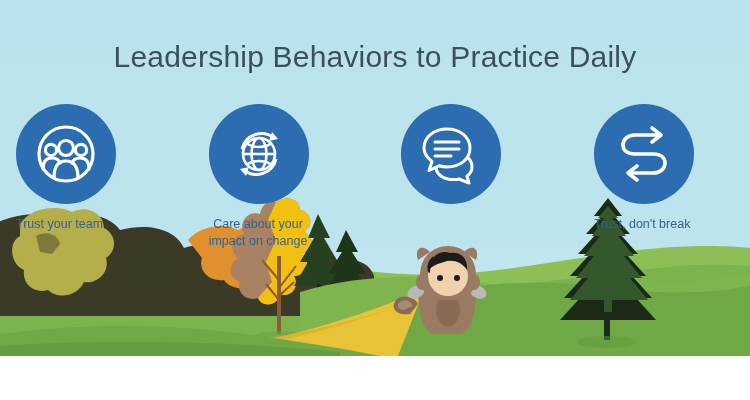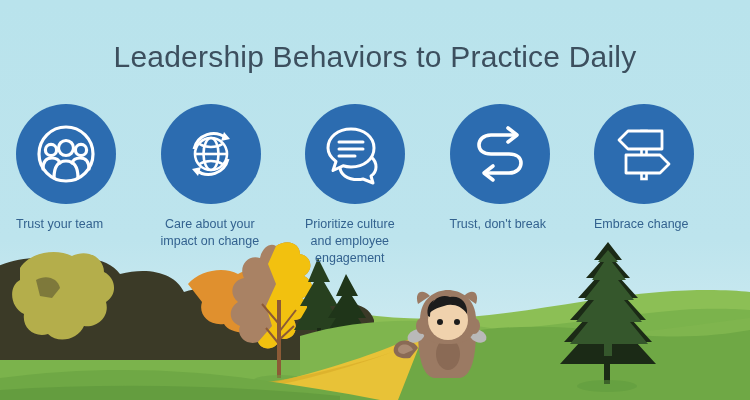--- a/index.html
+++ b/index.html
@@ -3,21 +3,21 @@
 <meta charset="utf-8">
 <style>
   html, body {
     margin: 0;
     padding: 0;
     background: #ffffff;
   }
   #infographic {
     position: relative;
     width: 750px;
-    height: 400px;
+    height: 356px;
     overflow: hidden;
     background: #c4b5fd;
     font-family: "Liberation Sans", sans-serif;
   }
   
   .sky {
     position: absolute;
     left: 0; top: 0;
     width: 750px; height: 400px;
     background: linear-gradient(#b9e3ec 0%, #bde4ed 60%, #d6eef3 100%);
@@ -224,46 +224,31 @@
             <path d="M34 30 C 45 30, 52 36, 52 44 C 52 48, 50 51, 47 53 L 49 60 L 39 56 C 37.5 56.4, 36 56.6, 34 56.6
                      C 23 56.6, 16 51, 16 44 C 16 36, 23 30, 34 30 Z" fill="#2c6cb0" stroke="#ffffff" stroke-width="3" stroke-linejoin="round"></path>
             <path d="M27 6 C 40 6, 50 14, 50 25 C 50 36, 40 44, 27 44 C 24 44, 21.5 43.6, 19 42.8 L 9 47.5 L 12 38.5
                      C 7 34.8, 4 30.2, 4 25 C 4 14, 14 6, 27 6 Z" fill="#2c6cb0" stroke="#ffffff" stroke-width="3" stroke-linejoin="round"></path>
             <line x1="15" y1="19" x2="39" y2="19" stroke="#ffffff" stroke-width="3" stroke-linecap="round"></line>
             <line x1="15" y1="26" x2="39" y2="26" stroke="#ffffff" stroke-width="3" stroke-linecap="round"></line>
             <line x1="15" y1="33" x2="31" y2="33" stroke="#ffffff" stroke-width="3" stroke-linecap="round"></line>
           </svg>
         </span>
       </div>
-      <div class="caption">Prioritize culture
-and employee
-engagement</div>
     </div>
 
     <div class="icon-cell">
       <div class="circle">
         <span>
           <svg width="62" height="62" viewBox="0 0 62 62" xmlns="http://www.w3.org/2000/svg">
             <path d="M46 12 L 22 12 C 14 12, 10 17, 10 22 C 10 27, 14 31, 22 31 L 40 31
                      C 48 31, 52 35, 52 40 C 52 45, 48 50, 40 50 L 17 50" fill="none" stroke="#ffffff" stroke-width="3.6" stroke-linecap="round" stroke-linejoin="round"></path>
             <path d="M39 5 L 48 12 L 39 19" fill="none" stroke="#ffffff" stroke-width="3.6" stroke-linecap="round" stroke-linejoin="round"></path>
             <path d="M24 43 L 15 50 L 24 57" fill="none" stroke="#ffffff" stroke-width="3.6" stroke-linecap="round" stroke-linejoin="round"></path>
           </svg>
         </span>
       </div>
       <div class="caption">Trust, don't break</div>
     </div>
 
-    <div class="icon-cell">
-      <div class="circle">
-        <span>
-          <svg width="62" height="62" viewBox="0 0 62 62" xmlns="http://www.w3.org/2000/svg">
-            <rect x="28.5" y="8" width="5" height="48" fill="#2c6cb0" stroke="#ffffff" stroke-width="2.6"></rect>
-            <path d="M49 8 L 15 8 L 6 17 L 15 26 L 49 26 Z" fill="#2c6cb0" stroke="#ffffff" stroke-width="2.8" stroke-linejoin="round"></path>
-            <path d="M13 32 L 47 32 L 56 41 L 47 50 L 13 50 Z" fill="#2c6cb0" stroke="#ffffff" stroke-width="2.8" stroke-linejoin="round"></path>
-          </svg>
-        </span>
-      </div>
-      <div class="caption">Embrace change</div>
-    </div>
 
   </div>
 </div>
 
 </body></html>

